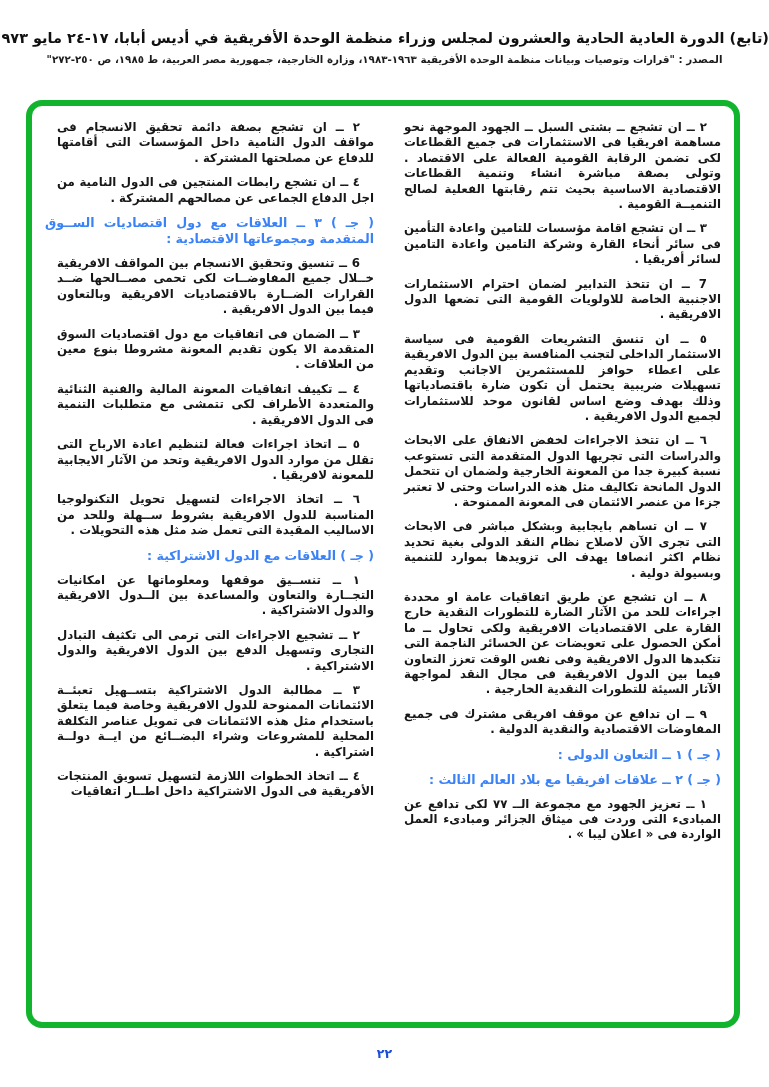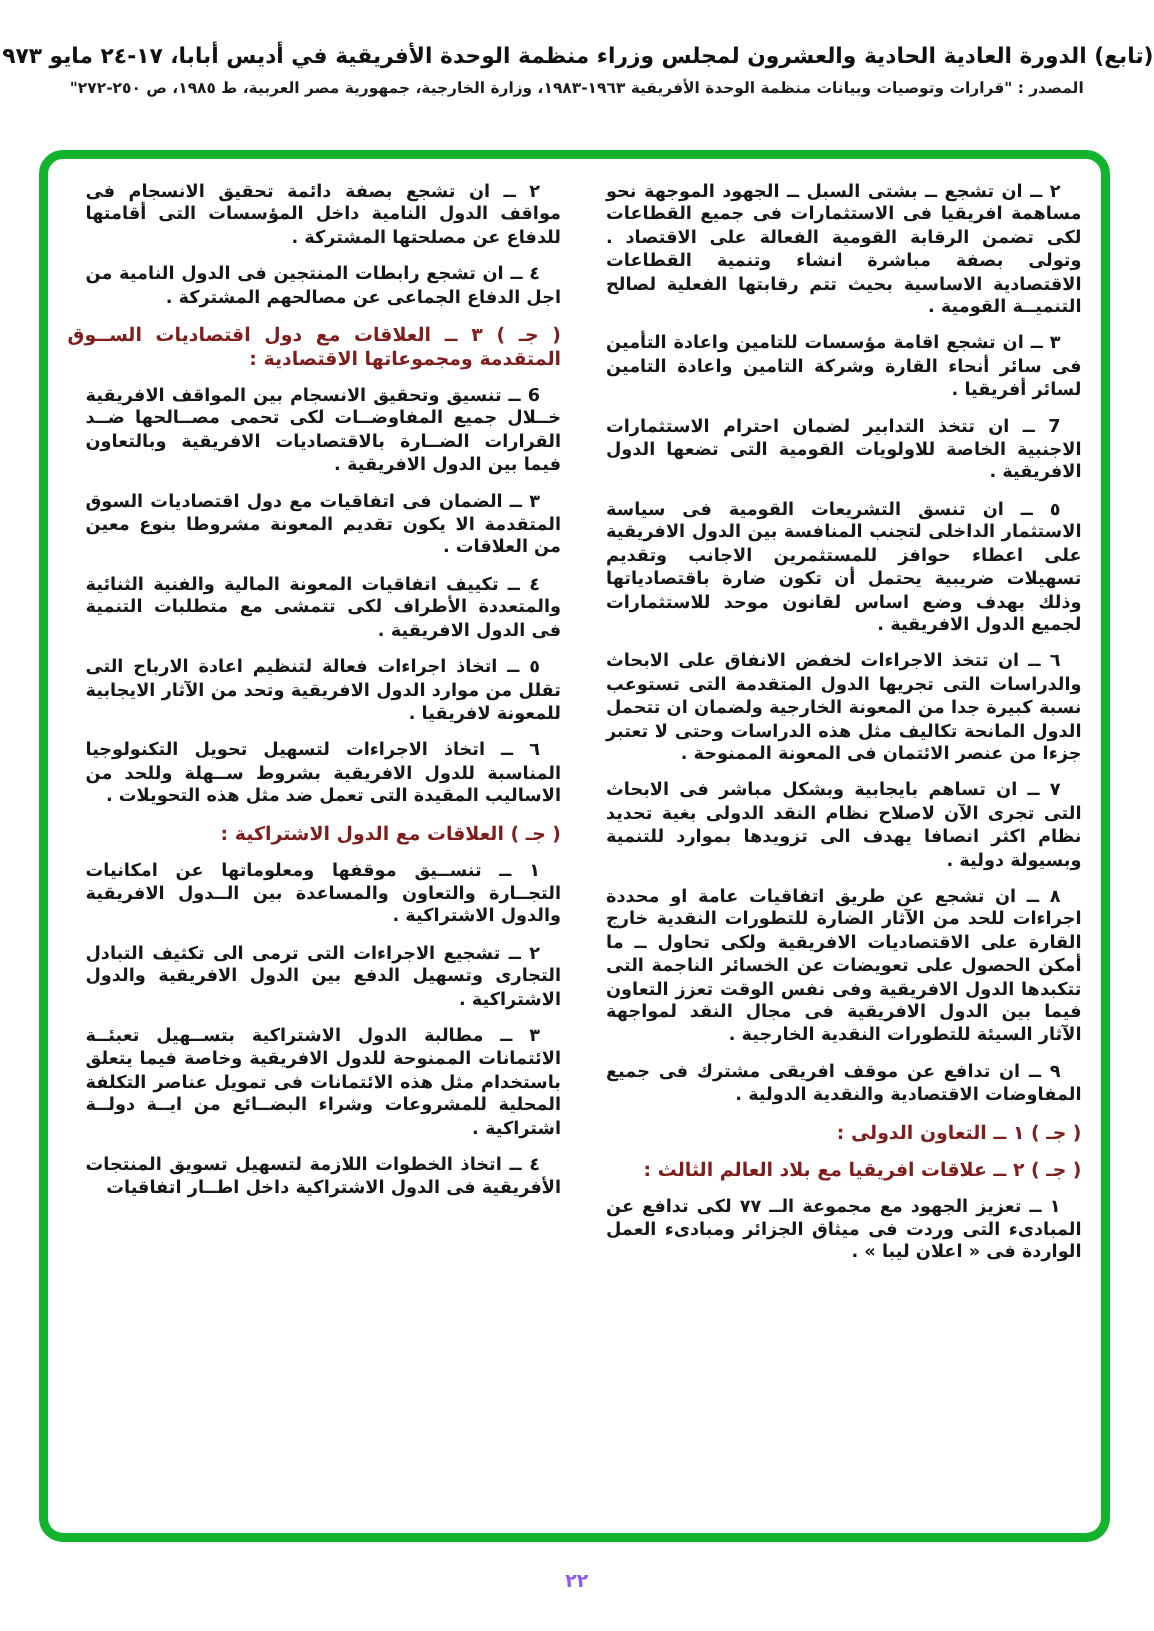--- a/index.html
+++ b/index.html
@@ -65,31 +65,31 @@
   .column p.paragraph {
     margin: 0 0 9px 12px;
     text-indent: 14px;
   }
   .column h3.heading {
     font-size: 12.6px;
     line-height: 16px;
     margin: 3px 0 9px 0;
     text-indent: 0;
     font-weight: bold;
-    color: #7f1d1d;
+    color: #3b82f6;
   }
   .page-number {
     position: absolute;
     bottom: 26px;
     left: 0;
     right: 0;
     text-align: center;
     font-size: 12.5px;
     font-weight: bold;
-    color: #8b5cf6;
+    color: #1d4ed8;
   }
 </style>
 </head>
 <body style="background: rgb(255, 255, 255); color: rgb(20, 20, 20);">
 
 <header class="page-header">
   <div class="header-line1">(تابع)  الدورة العادية الحادية والعشرون لمجلس وزراء منظمة الوحدة الأفريقية في أديس أبابا، ١٧-٢٤ مايو ١٩٧٣</div>
   <div class="header-line2">المصدر : "قرارات وتوصيات وبيانات منظمة الوحدة الأفريقية ١٩٦٣-١٩٨٣، وزارة الخارجية، جمهورية مصر العربية، ط ١٩٨٥، ص ٢٥٠-٢٧٢"</div>
 </header>
 

